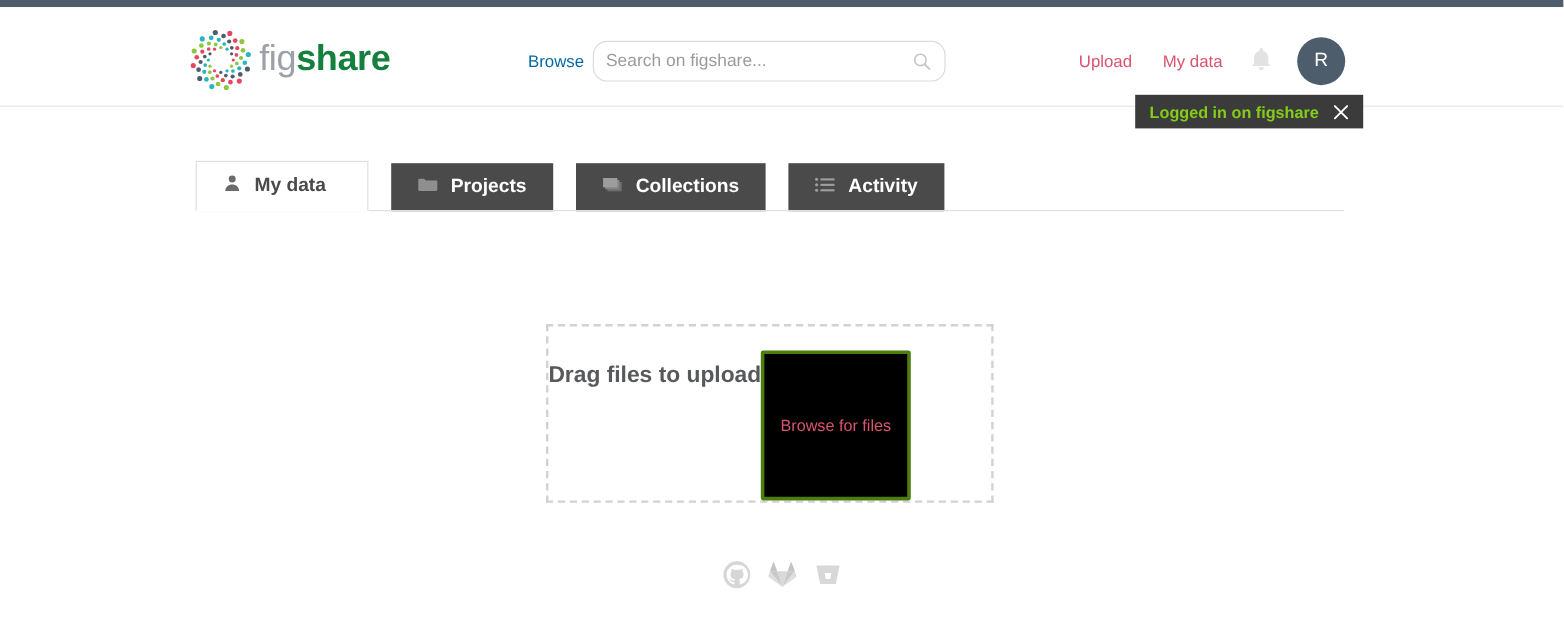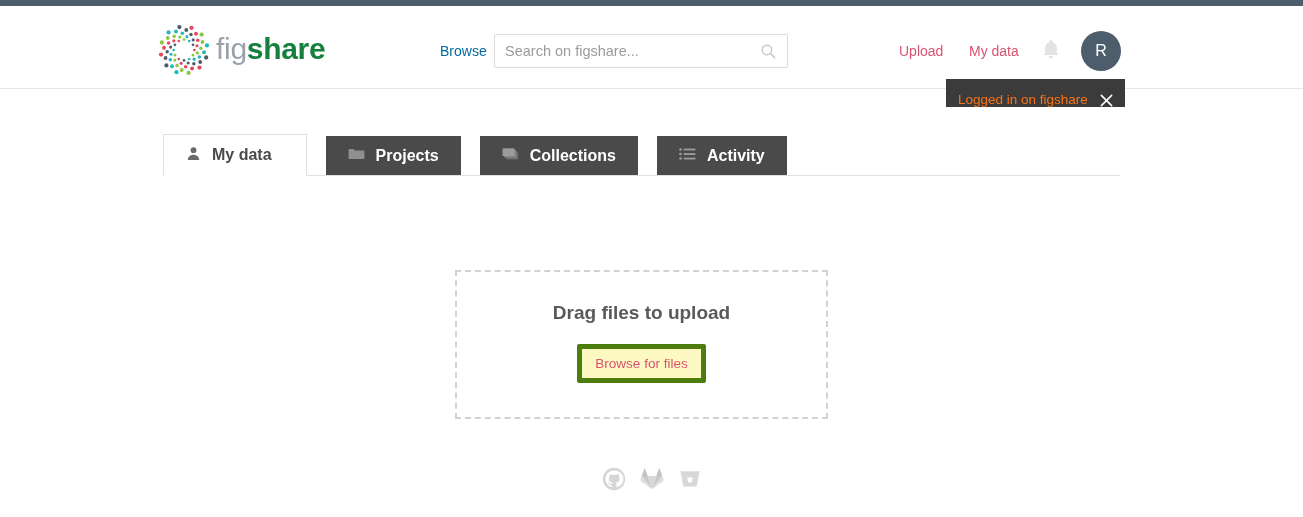--- a/index.html
+++ b/index.html
@@ -67,21 +67,21 @@
 
   
   .search-wrap {
     position: absolute;
     left: 494px;
     top: 28px;
     width: 294px;
     height: 34px;
     border: 1px solid #dcdcdc;
     background: #fff;
-    border-radius: 2px;
+    border-radius: 12px;
   }
   .search-input {
     position: absolute;
     left: 0; top: 0;
     width: 252px;
     height: 32px;
     border: 0;
     outline: none;
     padding: 0 10px;
     font-family: "Liberation Sans", sans-serif;
@@ -144,28 +144,29 @@
     cursor: pointer;
   }
 
   
   .tooltip {
     position: absolute;
     left: 946px;
     top: 73px;
     height: 28px;
     background: #3b3b3b;
-    color: #f97316;
-    display: flex;
-    align-items: flex-end;
+    color: #84cc16;
+    display: flex;
+    align-items: center;
     gap: 12px;
     padding: 0 12px;
     font-size: 13.5px;
     z-index: 40;
     white-space: nowrap;
+    font-weight: bold;
   }
   .tooltip-close {
     width: 13px;
     height: 13px;
     display: block;
     cursor: pointer;
   }
 
   
   .tabs-area {
@@ -225,38 +226,37 @@
     position: relative;
   }
   .dropzone {
     position: absolute;
     left: 455px;
     top: 115px;
     width: 373px;
     height: 149px;
     border: 2px dashed #d2d2d2;
     display: flex;
-    flex-direction: column;
-    align-items: center;
+    flex-direction: row;
   }
   .dz-title {
     margin-top: 30px;
     font-size: 19px;
     font-weight: 700;
     color: #58595b;
   }
   .dz-sub {
     margin-top: 12px;
     font-size: 13.5px;
     color: #6d6e71;
   }
   .dz-btn {
     margin-top: 20px;
-    background: #fef9c3;
-    border: 5px solid #4d7c0f;
+    background: #000000;
+    border: 3px solid #4d7c0f;
     color: #d9536f;
     font-family: "Liberation Sans", sans-serif;
     font-size: 13.5px;
     padding: 7px 13px;
     cursor: pointer;
     border-radius: 2px;
   }
 
   
   .footer-icons {

